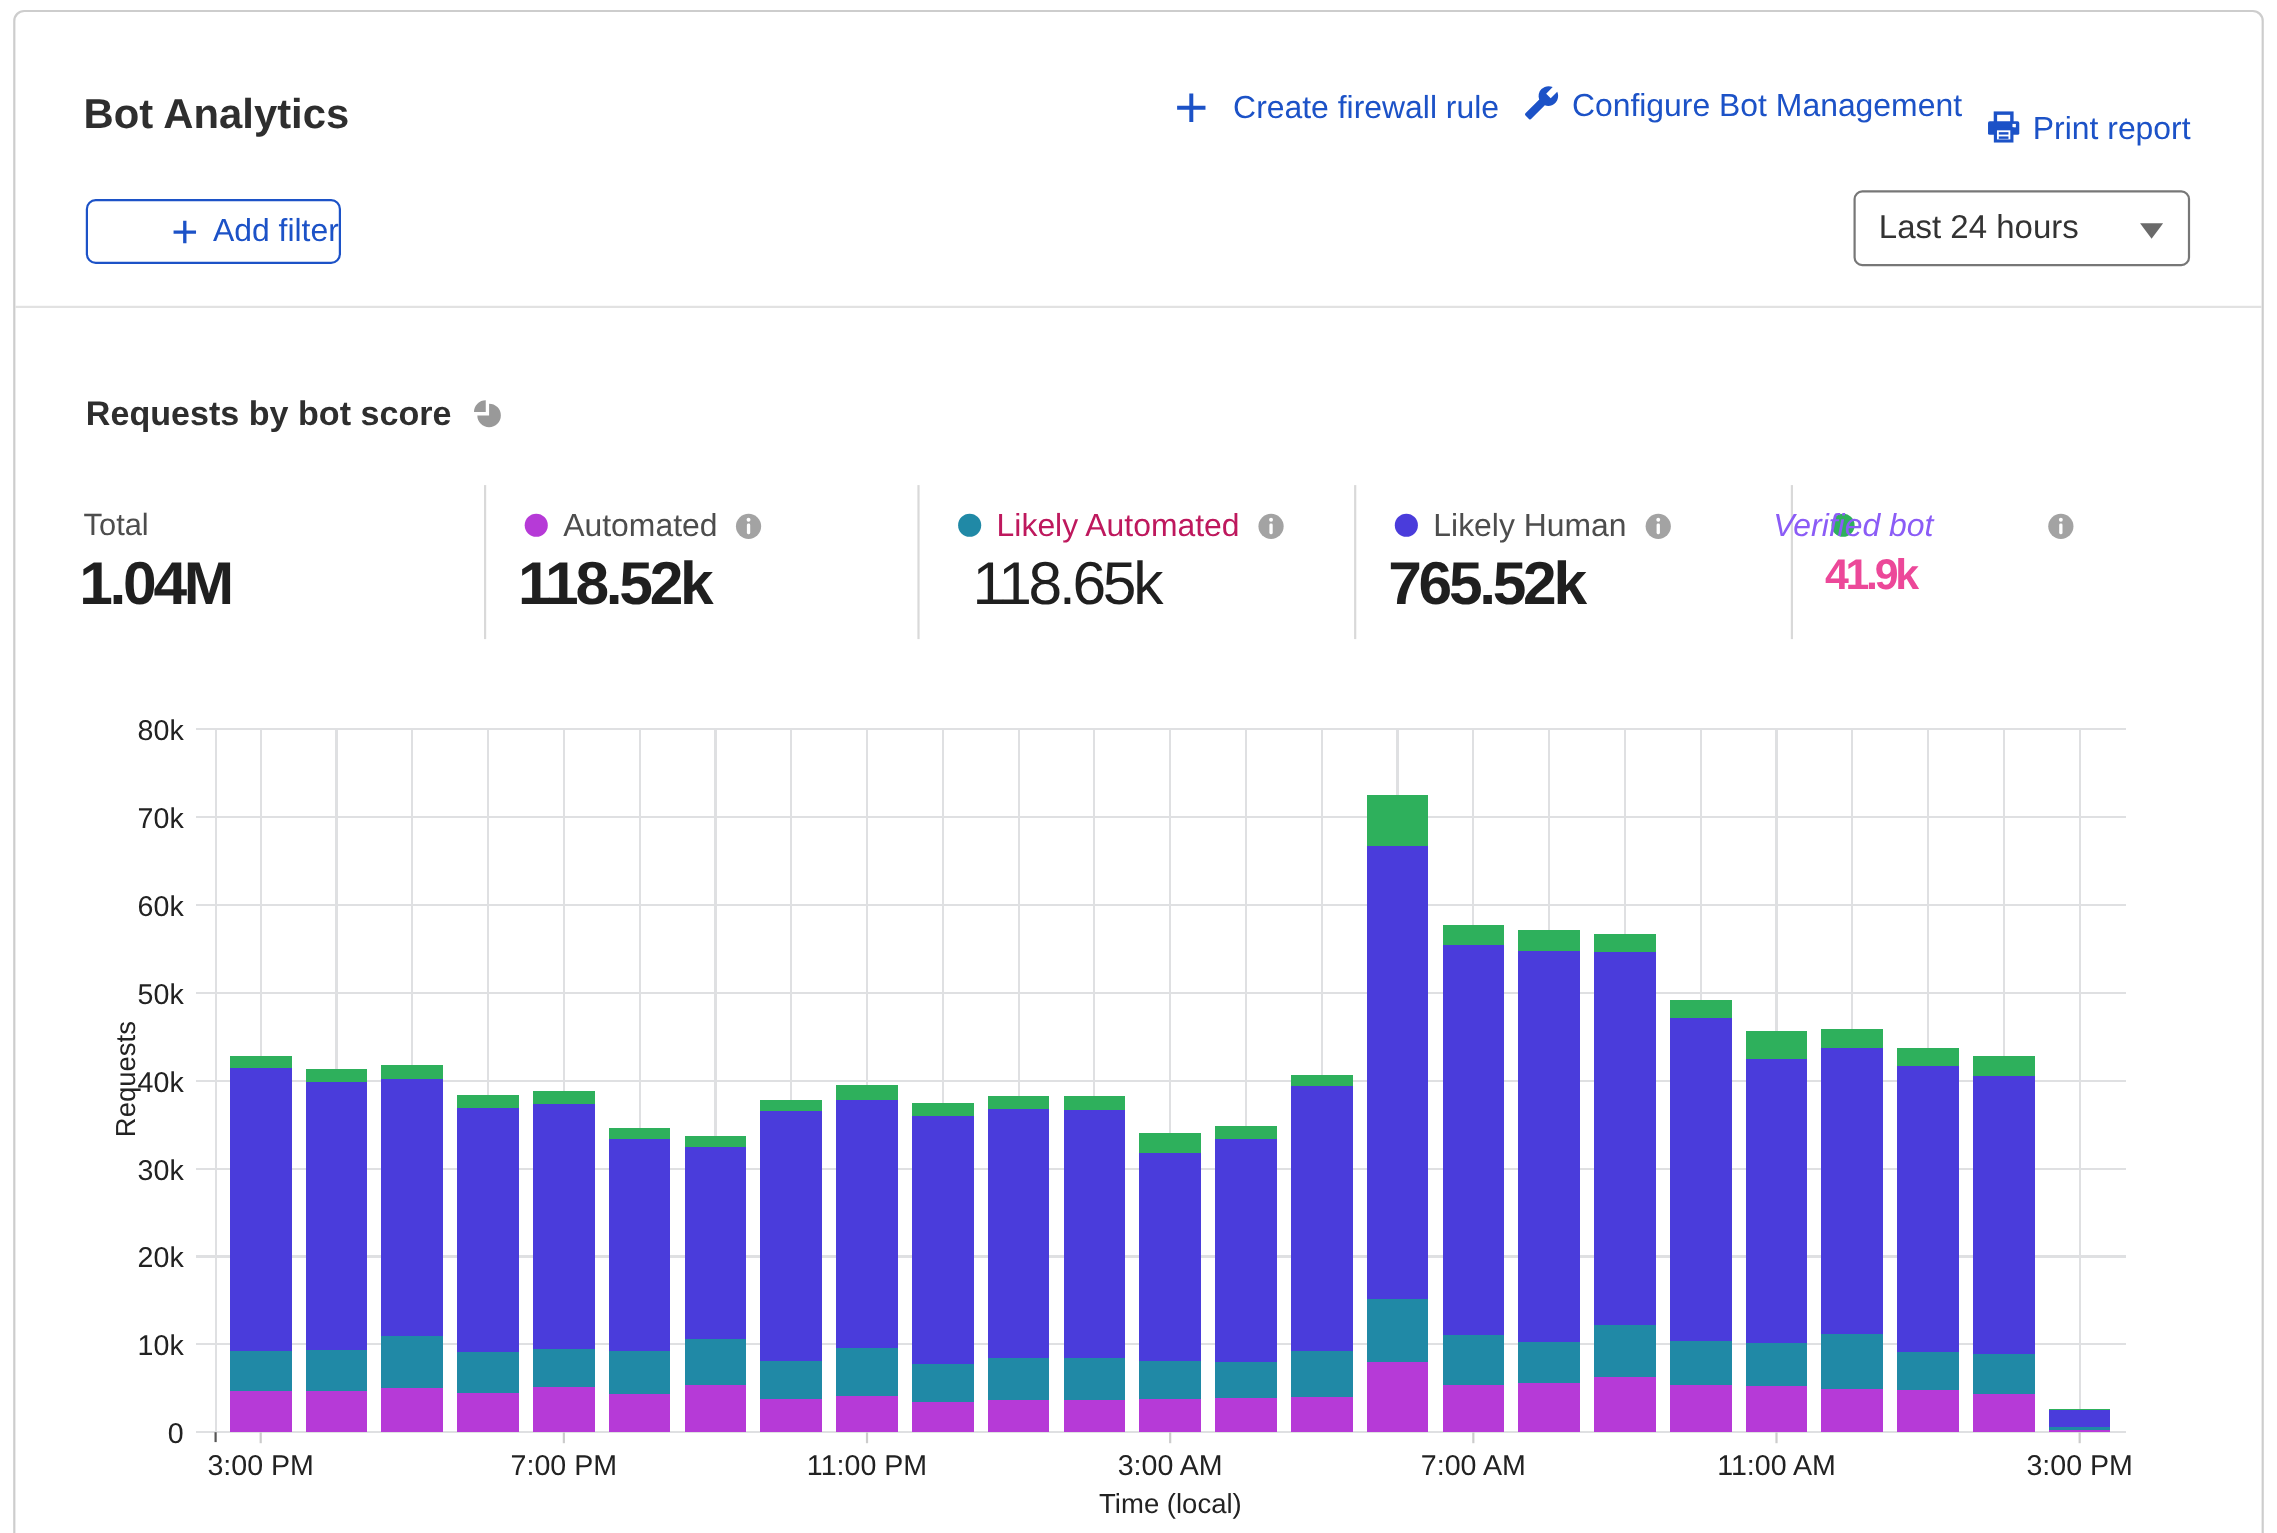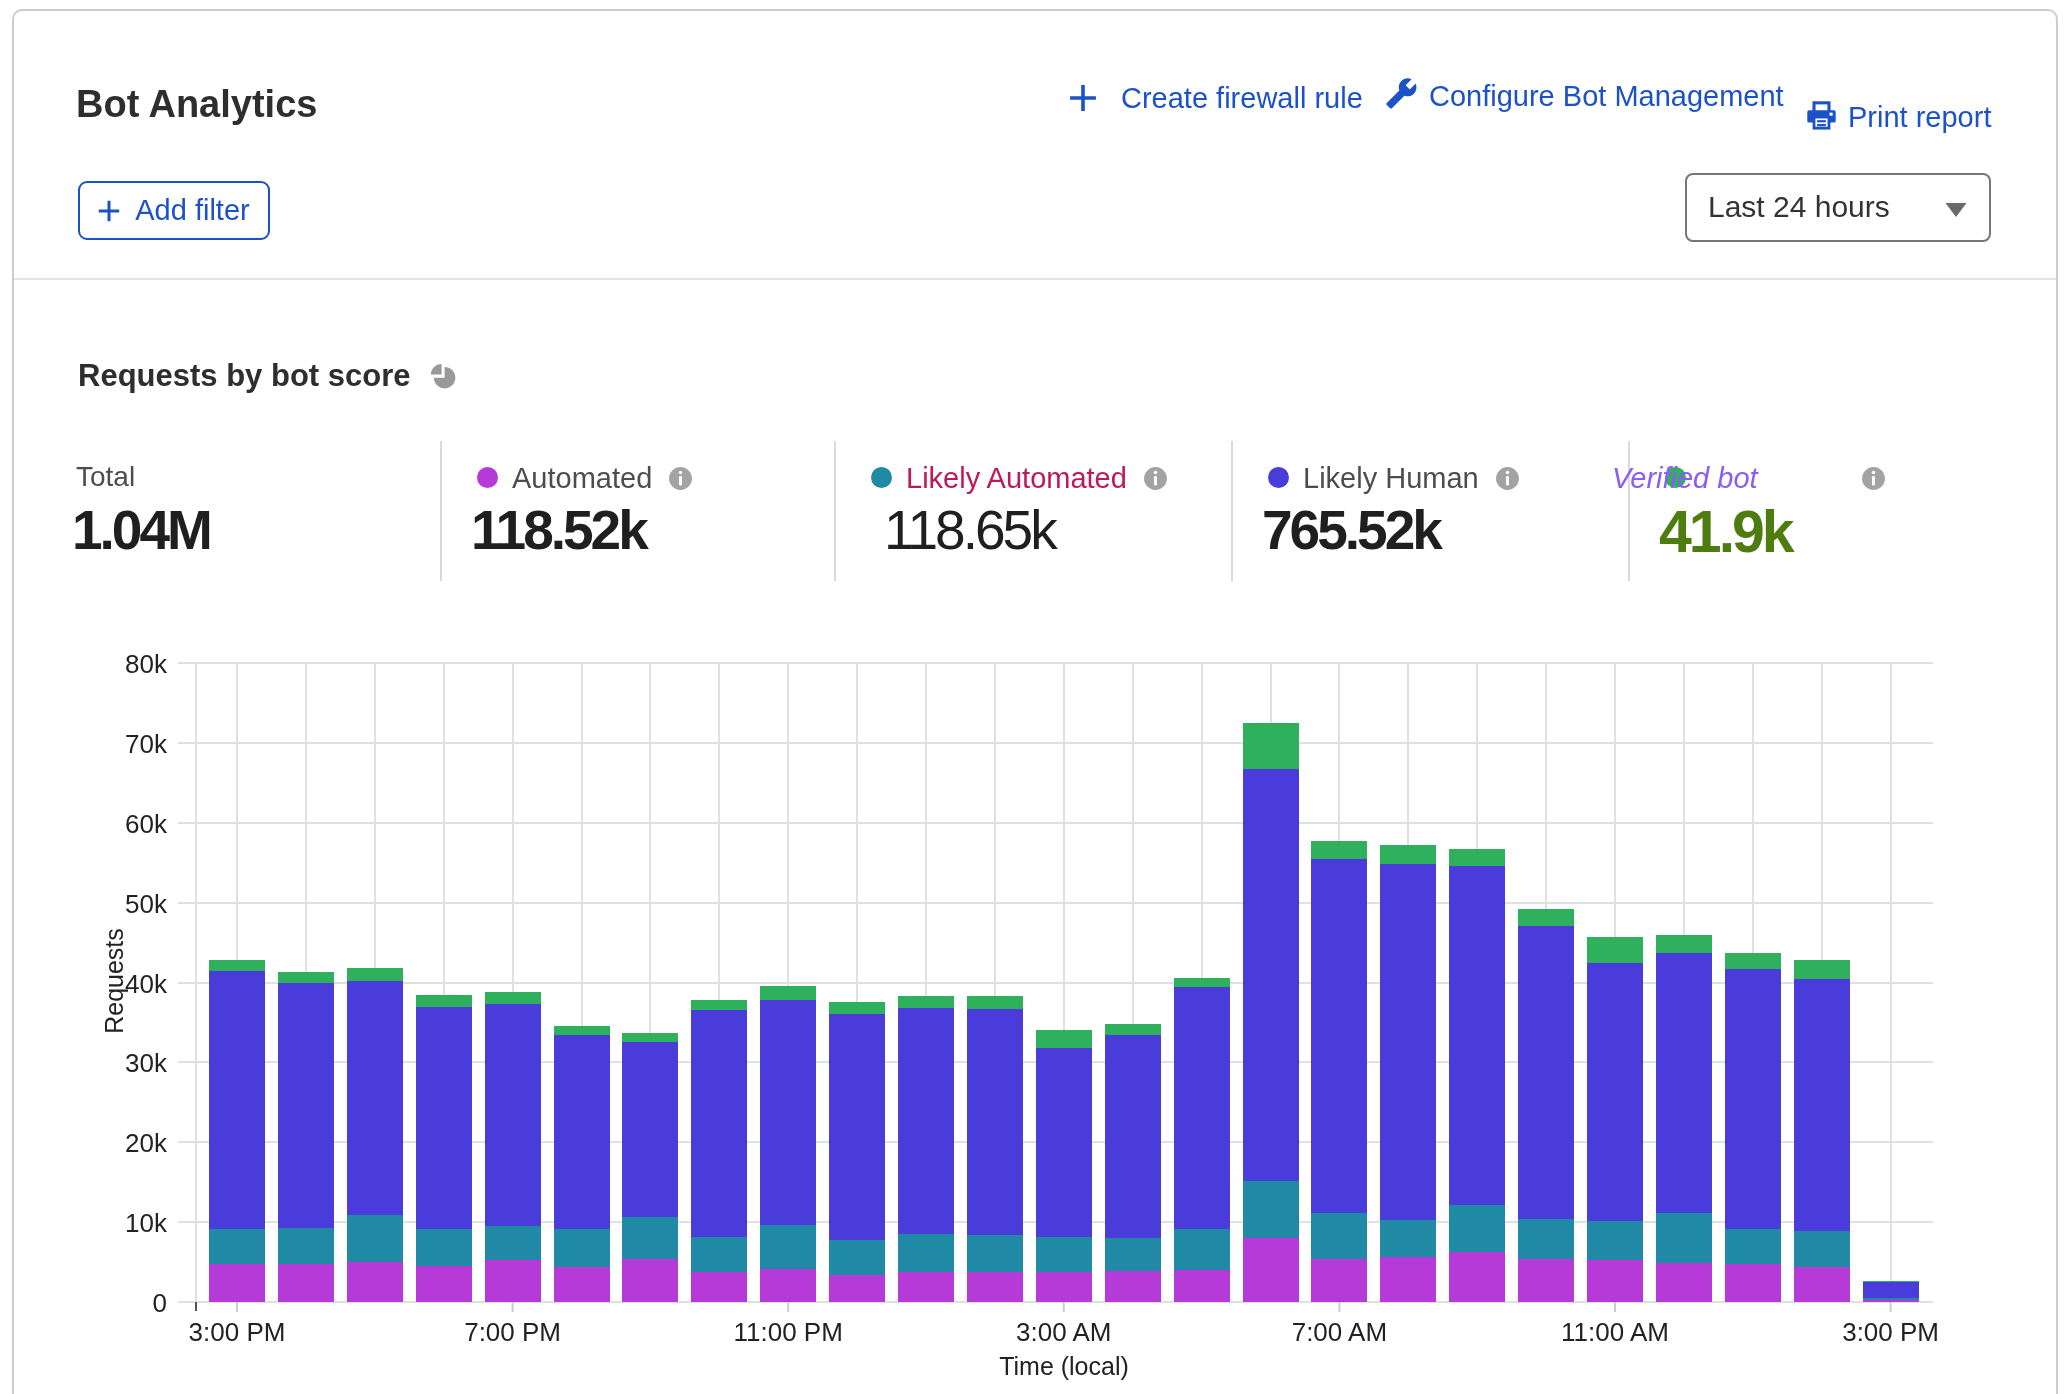--- a/index.html
+++ b/index.html
@@ -26,21 +26,21 @@
       <rect x="6.2" y="2.2" width="11.6" height="7.6" fill="none" stroke="#1c52c7" stroke-width="2.4"></rect>
       <rect x="1" y="8" width="22" height="9.5" rx="1.2" fill="#1c52c7"></rect>
       <rect x="18.2" y="9.8" width="2.4" height="2.4" fill="#fff"></rect>
       <rect x="6.2" y="13.2" width="11.6" height="8.6" fill="#fff" stroke="#1c52c7" stroke-width="2.2"></rect>
       <rect x="8.6" y="15.6" width="6.8" height="1.7" fill="#1c52c7"></rect>
       <rect x="8.6" y="18.6" width="6.8" height="1.7" fill="#1c52c7"></rect>
     </svg>
     <span>Print report</span>
   </div>
 
-<div style="position:absolute;left:78px;top:181px;width:192px;height:59px;border:2px solid #1c52c7;border-radius:9px;box-sizing:border-box;display:flex;align-items:center;justify-content:center;gap:15px;color:#1c52c7;font-size:29px;">
+<div style="position:absolute;left:78px;top:181px;width:232px;height:59px;border:2px solid #1c52c7;border-radius:9px;box-sizing:border-box;display:flex;align-items:center;justify-content:flex-end;gap:15px;color:#1c52c7;font-size:29px;">
     <svg width="22" height="22" viewBox="0 0 24 24" style="display:block;margin-top:0px;">
       <path d="M12 2.5v19M2.5 12h19" stroke="#1c52c7" stroke-width="3.3" stroke-linecap="square"></path>
     </svg>
     <span>Add filter</span>
   </div>
 
 <div style="position:absolute;left:1685px;top:173px;width:306px;height:69px;border:2px solid #777;border-radius:8px;box-sizing:border-box;"></div>
 <div style="position:absolute;left:1708px;top:192px;font-size:30px;line-height:1;color:#333;">Last 24 hours</div>
 <svg width="22" height="16" viewBox="0 0 22 16" style="position:absolute;left:1945px;top:202px;">
     <path d="M0.5 1 L11 15 L21.5 1 Z" fill="#6a6a6a"></path>
@@ -92,21 +92,21 @@
 <div style="position:absolute;left:1628px;top:441px;width:2px;height:140px;background:#d9d9d9;"></div>
 <span style="position:absolute;left:1665px;top:467px;width:21px;height:21px;border-radius:50%;background:#2eb05c;"></span>
 <div style="position:absolute;left:1612px;top:464px;font-size:29px;line-height:1;color:#8b5cf6;font-style:italic;">Verified bot</div>
 <div style="position:absolute;left:1861px;top:466px;">
     <svg width="25" height="25" viewBox="0 0 24 24" style="display:block">
       <circle cx="12" cy="12" r="11" fill="#a3a3a3"></circle>
       <rect x="10.55" y="9.6" width="2.9" height="9.2" rx="1.2" fill="#fff"></rect>
       <circle cx="12" cy="6.3" r="1.7" fill="#fff"></circle>
     </svg>
   </div>
-<div style="position:absolute;left:1659px;top:503px;font-size:59px;font-weight:700;letter-spacing:-3px;line-height:1;color:#4d7c0f;">41.9k</div>
+<div style="position:absolute;left:1659px;top:503px;font-size:39px;font-weight:700;letter-spacing:-3px;line-height:1;color:#ec4899;">41.9k</div>
 <svg width="2070" height="1394" viewBox="0 0 2070 1394" style="position:absolute;left:0;top:0;">
 <g shape-rendering="crispEdges">
 <line x1="178" y1="1302.0" x2="1933.0" y2="1302.0" stroke="#dfe0e2" stroke-width="2"></line>
 <line x1="178" y1="1222.1" x2="1933.0" y2="1222.1" stroke="#dfe0e2" stroke-width="2"></line>
 <line x1="178" y1="1142.2" x2="1933.0" y2="1142.2" stroke="#dfe0e2" stroke-width="2"></line>
 <line x1="178" y1="1062.4" x2="1933.0" y2="1062.4" stroke="#dfe0e2" stroke-width="2"></line>
 <line x1="178" y1="982.5" x2="1933.0" y2="982.5" stroke="#dfe0e2" stroke-width="2"></line>
 <line x1="178" y1="902.6" x2="1933.0" y2="902.6" stroke="#dfe0e2" stroke-width="2"></line>
 <line x1="178" y1="822.8" x2="1933.0" y2="822.8" stroke="#dfe0e2" stroke-width="2"></line>
 <line x1="178" y1="742.9" x2="1933.0" y2="742.9" stroke="#dfe0e2" stroke-width="2"></line>

